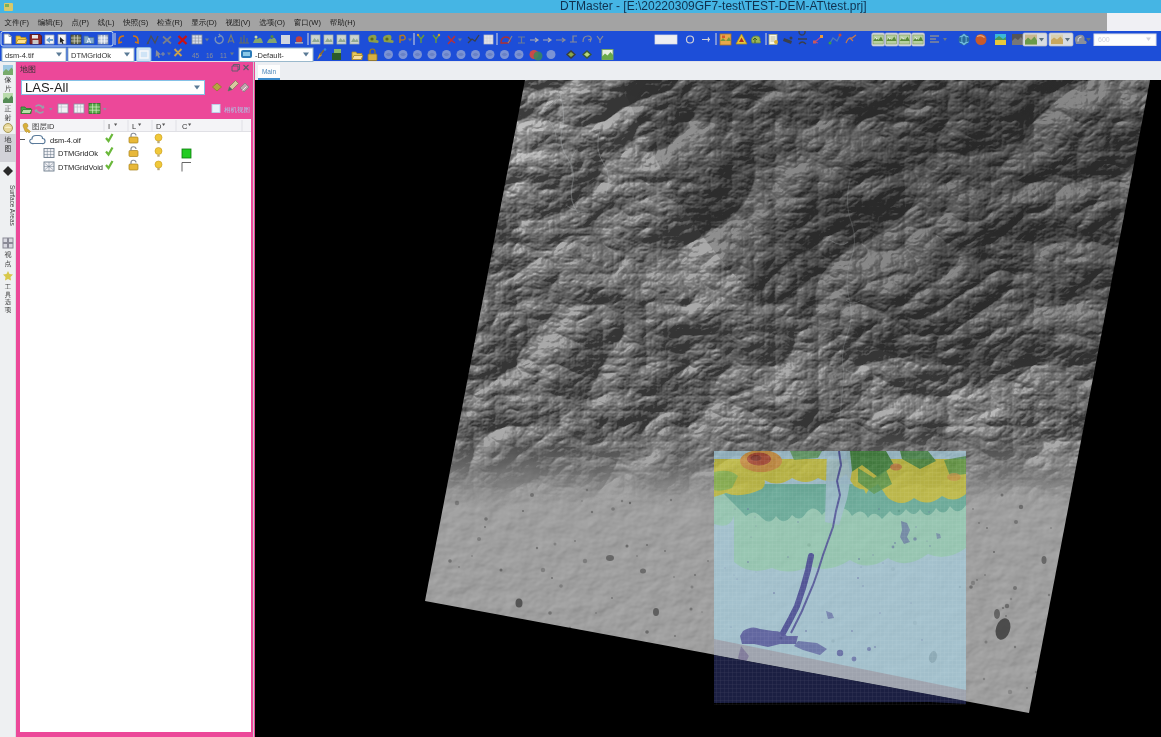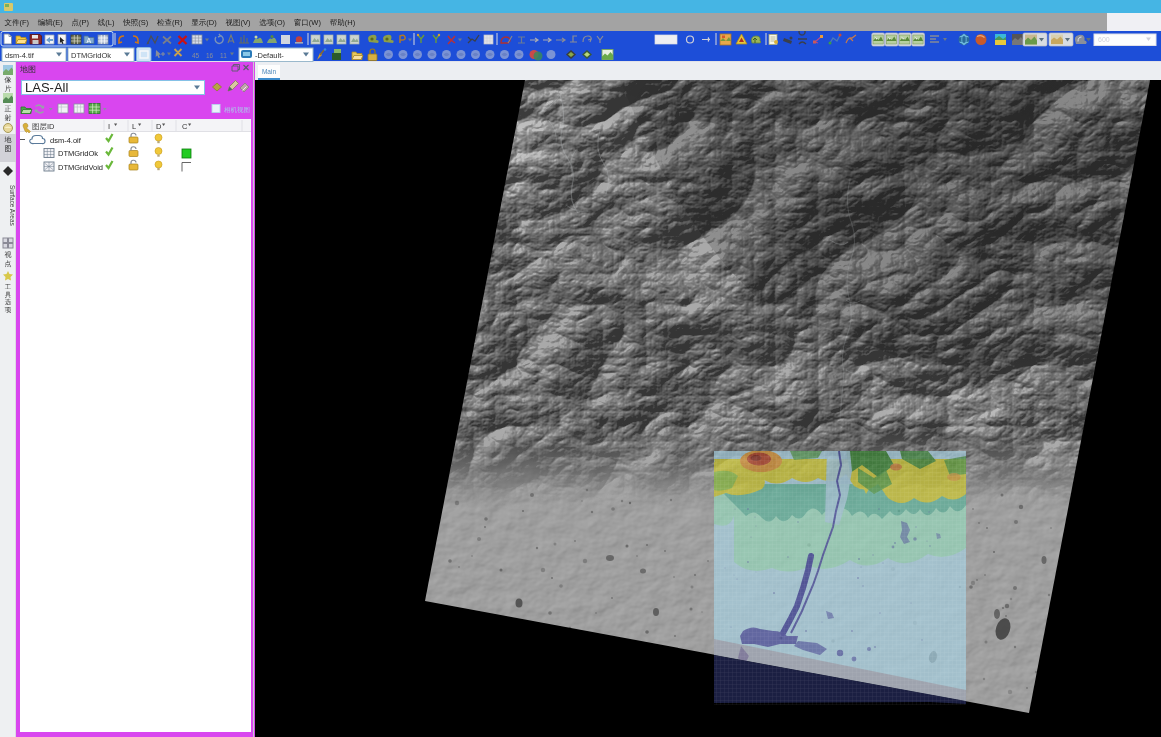--- a/index.html
+++ b/index.html
@@ -3,35 +3,36 @@
 <style>
 *{margin:0;padding:0;box-sizing:border-box}
 html,body{width:1161px;height:737px;overflow:hidden;font-family:"Liberation Sans",sans-serif;background:#f0f0f4}
 #titlebar{position:absolute;left:0;top:0;width:1161px;height:13px;background:#45b5e4}
 #title{position:absolute;left:560px;top:-1px;font-size:12px;color:#10304e}
 #menubar{position:absolute;left:0;top:13px;width:1107px;height:18px;background:#a3a3a3;color:#1a1a1a;font-size:7.5px}
 #menubar span{display:inline-block;padding:5px 4.4px 0 4.4px}
 #toolbars{position:absolute;left:0;top:31px;width:1161px;height:31px;background:#1d4ed8;border-bottom:1px solid #e2e2e8}
 #tabstrip{position:absolute;left:0;top:62px;width:16px;height:675px;background:#eef0f2;border-right:1px solid #dcdce2}
 .vtab{position:absolute;left:0;width:16px;color:#3a3a3a;font-size:7px;line-height:8.5px;text-align:center}
-#panel{position:absolute;left:16px;top:62px;width:239px;height:675px;background:#d946ef}
+#panel{position:absolute;left:16px;top:62px;width:239px;height:675px;background:#ec4899}
 #paneltitle{position:absolute;left:4px;top:2px;font-size:8px;color:#333}
 #lascombo{position:absolute;left:5px;top:18px;width:184px;height:15px;background:#fff;border:1px solid #85c1e6;font-size:13px;color:#222;line-height:13px;padding-left:3px}
 #treehdr{position:absolute;left:4px;top:57px;width:231px;height:13px;background:#f4f4f7;border-bottom:1px solid #e0e0e5;font-size:7.5px;color:#333}
 #tree{position:absolute;left:4px;top:70px;width:231px;height:600px;background:#fff}
 #maintabs{position:absolute;left:255px;top:62px;width:906px;height:18px;background:#eceef2}
 #maintab{position:absolute;left:3px;top:3px;width:22px;height:15px;background:#fdfdfd;color:#4a86ba;font-size:6.5px;text-align:center;line-height:14px;border-bottom:2px solid #3b8bcc}
 #canvas{position:absolute;left:255px;top:80px;width:906px;height:657px;background:#000}
 </style></head>
 <body>
 <div id="titlebar">
     <svg width="12" height="11" style="position:absolute;left:3px;top:1px">
       <rect x="1" y="2" width="9" height="8" rx="1" fill="#d8c96a"></rect>
       <rect x="2" y="3" width="4" height="3" fill="#7db05a"></rect>
     </svg>
+    <span id="title">DTMaster - [E:\20220309GF7-test\TEST-DEM-AT\test.prj]</span>
   </div>
 <div id="menubar"><span>文件(F)</span><span>编辑(E)</span><span>点(P)</span><span>线(L)</span><span>快照(S)</span><span>检查(R)</span><span>显示(D)</span><span>视图(V)</span><span>选项(O)</span><span>窗口(W)</span><span>帮助(H)</span></div>
 <div id="toolbars">
 <svg width="1161" height="31" style="position:absolute;left:0;top:0">
 <rect x="1" y="0.5" width="112" height="14.5" rx="2" fill="none" stroke="#cde2f2"></rect>
 <g>
         <path d="M4 3 h5 l2.5 2.5 V13 H4 Z" fill="#fff" stroke="#7a8aa0" stroke-width="0.9"></path>
         <path d="M9 3 v2.5 h2.5" fill="none" stroke="#7a8aa0" stroke-width="0.9"></path>
       </g>
 <path d="M16 5 h4 l1 1.5 h5 V12.5 H16 Z" fill="#f5c842" stroke="#b08a20" stroke-width="0.8"></path>

